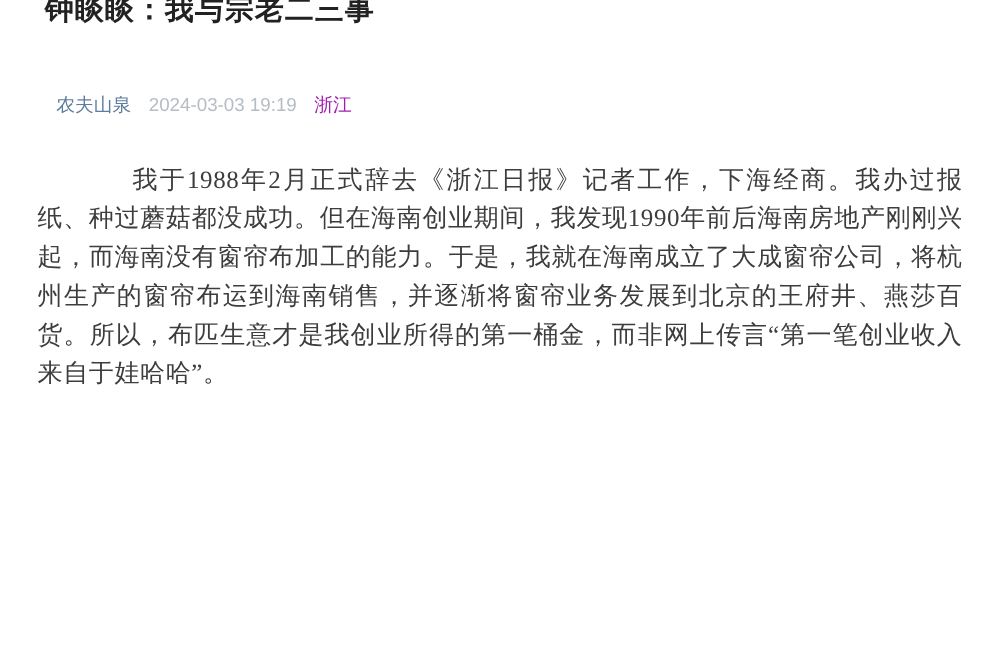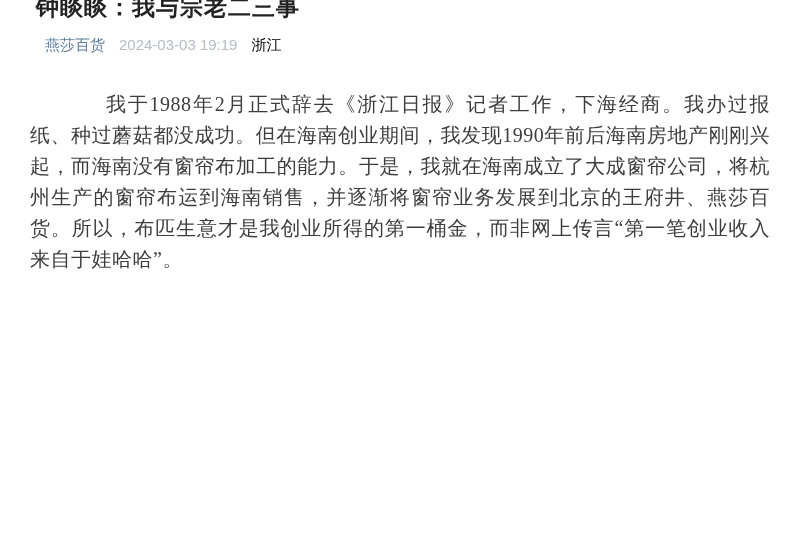--- a/index.html
+++ b/index.html
@@ -64,22 +64,22 @@
     text-underline-offset: 5px;
   }
 </style>
 </head>
 <body>
 
 <div class="page">
   <div class="header">
     <h1 class="article-title">钟睒睒：我与宗老二三事</h1>
     <div class="byline">
-      <span class="author" style="color: rgb(94, 125, 158);">燕莎百货</span>
+      <span class="author" style="color: rgb(94, 125, 158);">农夫山泉</span>
       <span class="meta" style="color: rgb(182, 189, 197); text-align: right;">2024-03-03 19:19</span>
-      <span class="meta" style="color: #000000;">浙江</span>
+      <span class="meta" style="color: #a21caf; margin-top: 40px;">浙江</span>
     </div>
   </div>
 
   <div class="article-body" id="article-body" style="color: rgb(61, 61, 61);">
       <p style="text-indent: 3.8em;">我于1988年2月正式辞去《浙江日报》记者工作，下海经商。我办过报纸、种过蘑菇都没成功。但在海南创业期间，我发现1990年前后海南房地产刚刚兴起，而海南没有窗帘布加工的能力。于是，我就在海南成立了大成窗帘公司，将杭州生产的窗帘布运到海南销售，并逐渐将窗帘业务发展到北京的王府井、燕莎百货。所以，布匹生意才是我创业所得的第一桶金，而非网上传言“第一笔创业收入来自于娃哈哈”。</p>
     </div>
 </div>
 
 </body></html>

